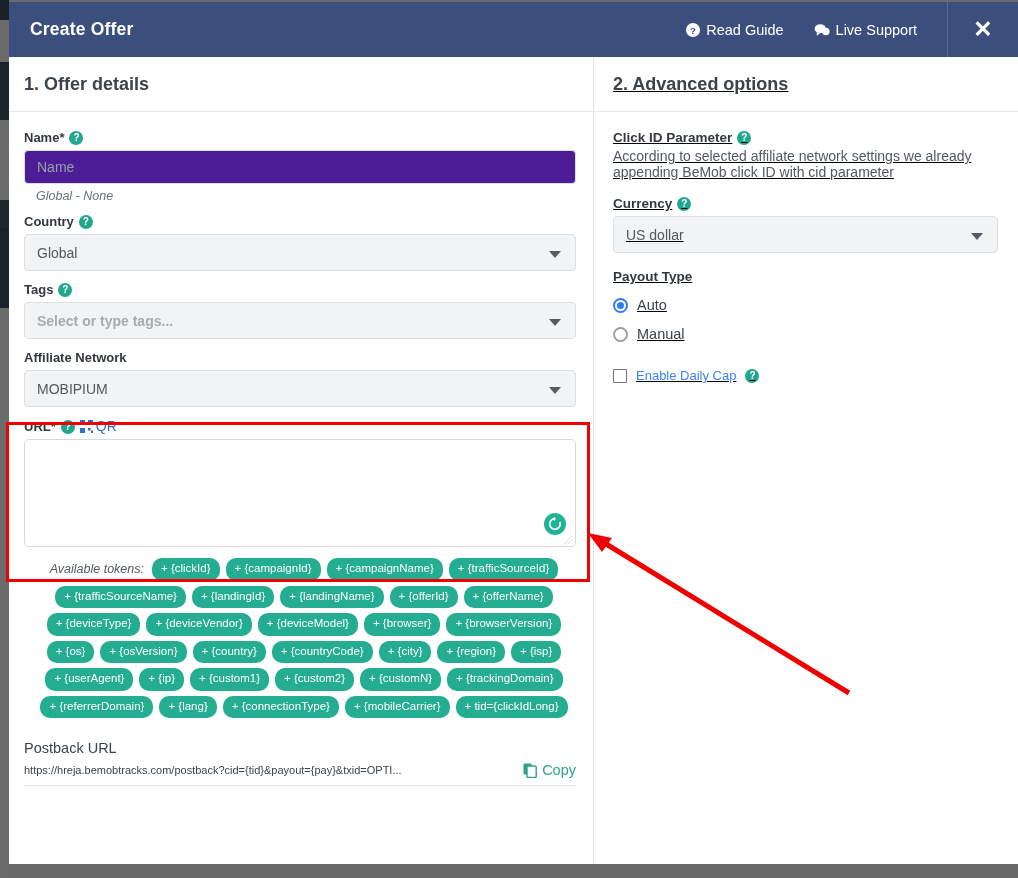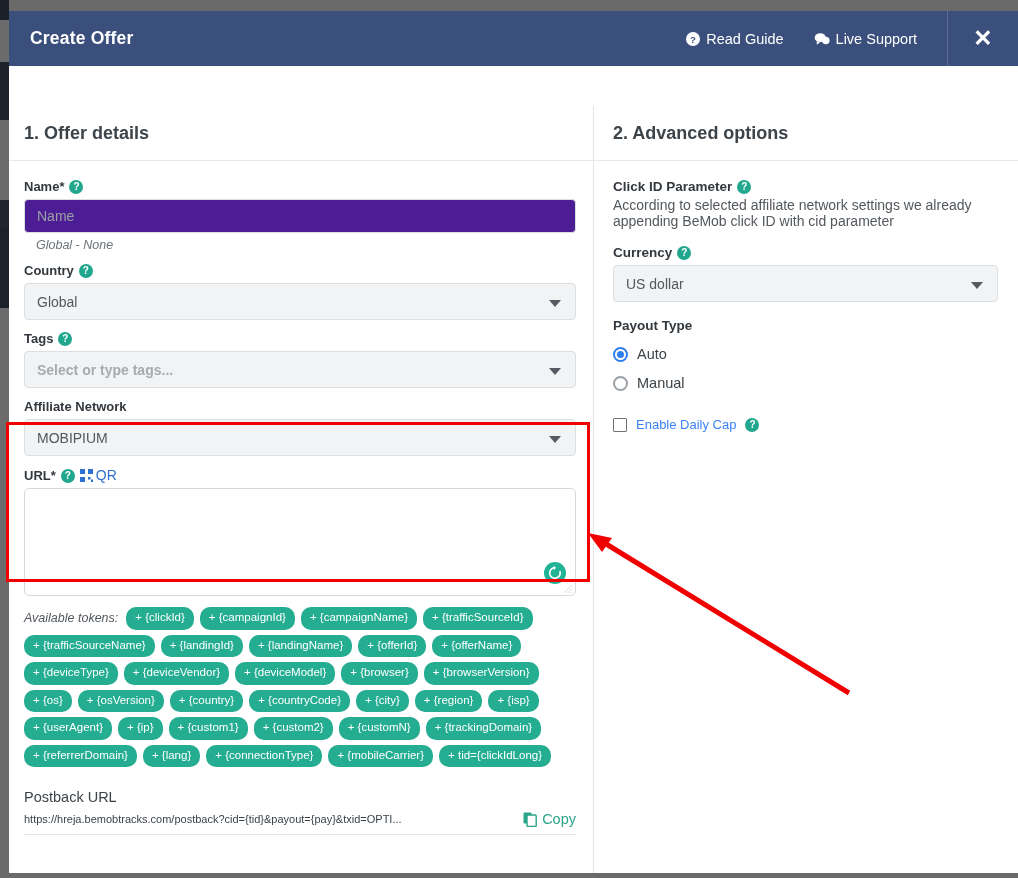--- a/index.html
+++ b/index.html
@@ -13,26 +13,25 @@
 
   .backdrop { position: absolute; inset: 0; background: #6a6a6a; }
   .backdrop-dark-left { position: absolute; left: 0; top: 0; width: 9px; height: 878px; background: #6b6b6b; }
   .dark-block-a { position: absolute; left: 0; top: 0; width: 9px; height: 20px; background: #1b2128; }
   .dark-block-b { position: absolute; left: 0; top: 62px; width: 9px; height: 58px; background: #1d232b; }
   .dark-block-c { position: absolute; left: 0; top: 200px; width: 9px; height: 30px; background: #20262e; }
   .dark-block-d { position: absolute; left: 0; top: 228px; width: 9px; height: 80px; background: #1c2229; }
 
   .modal {
     position: absolute;
-    left: 9px; top: 11px;
+    left: 9px; top: 2px;
     width: 1009px; height: 862px;
     background: #ffffff;
     display: flex; flex-direction: column;
     overflow: hidden;
-    gap: 40px;
   }
 
   
   .modal-header {
     height: 55px;
     background: #3b4f7d;
     color: #ffffff;
     display: flex; align-items: center;
     flex: 0 0 55px;
     padding-left: 21px;
@@ -51,21 +50,21 @@
   .close-btn {
     width: 70px; height: 55px;
     display: flex; align-items: center; justify-content: center;
     cursor: pointer;
   }
   .close-x { font-size: 23px; font-weight: bold; line-height: 1; color:#fff; }
 
   
   .modal-body { flex: 1 1 auto; display: flex; min-height: 0; background:#fff; }
   .col-left { width: 585px; flex: 0 0 585px; border-right: 1px solid #e2e4e6; display:flex; flex-direction:column; }
-  .col-right { flex: 1 1 auto; display:flex; flex-direction:column; }
+  .col-right { flex: 1 1 auto; display:flex; flex-direction:column;text-decoration:underline; }
 
   .col-head {
     height: 55px; flex: 0 0 55px;
     display: flex; align-items: center;
     padding-left: 15px;
     font-size: 18px; font-weight: bold; color: #3c4349;
     border-bottom: 1px solid #e6e8ea;
   }
   .col-head.right { padding-left: 19px; }
   .col-content { padding: 18px 15px 0 15px; position: relative; }
@@ -123,21 +122,21 @@
   .url-refresh {
     position: absolute; right: 10px; bottom: 12px;
     width: 22px; height: 22px; border-radius: 50%;
     background: #21b395;
     display: flex; align-items: center; justify-content: center;
     cursor: pointer;
   }
   .resize-grip { position: absolute; right: 3px; bottom: 2px; width: 10px; height: 10px; opacity: .55; }
 
   
-  .tokens-wrap { margin-top: 9px; width: 560px; display: flex; flex-wrap: wrap; align-items: center; gap: 5px 6px; }
+  .tokens-wrap { margin-top: 9px; width: 560px; display: flex; flex-wrap: wrap; align-items: center; gap: 5px 6px; justify-content: center; }
   .tokens-label { font-size: 12.5px; font-style: italic; color: #53585d; margin-right: 2px; }
   .token {
     background: #25ad92; color: #ffffff;
     font-size: 11.5px; line-height: 1;
     padding: 5px 9px 6px 9px; border-radius: 10px;
     cursor: pointer; white-space: nowrap;
   }
 
   
   .postback { margin-top: 22px; width: 552px; }

